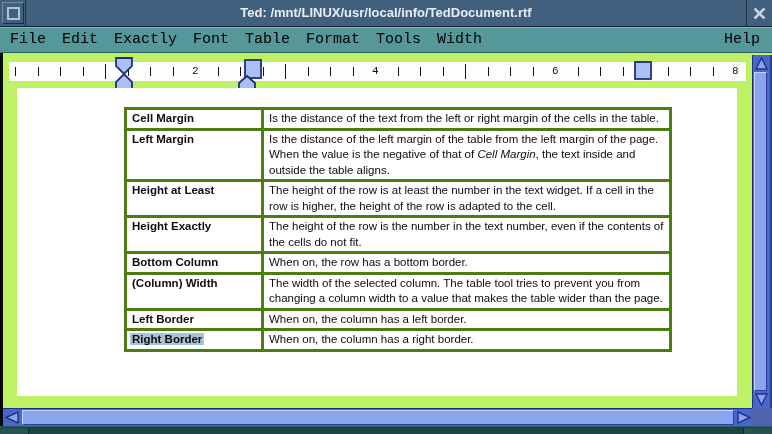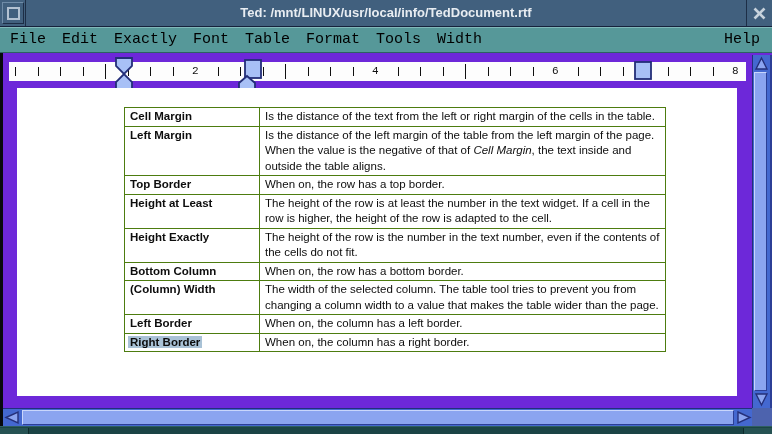--- a/index.html
+++ b/index.html
@@ -1,18 +1,18 @@
 <!DOCTYPE html>
 <html><head>
 <meta charset="utf-8">
 <style>
   html,body { margin:0; padding:0; background:#333; }
   .window {
     position:relative; width:772px; height:434px; overflow:hidden;
-    background:#6d28d9; font-family:"Liberation Sans", sans-serif;
+    background:#bef264; font-family:"Liberation Sans", sans-serif;
   }
   
   .titlebar {
     position:absolute; left:0; top:0; width:772px; height:27px;
     background:#41607e; border-bottom:1px solid #16223c; box-sizing:border-box;
   }
   .icon-btn {
     position:absolute; left:2px; top:2px; width:22px; height:22px;
     border-top:1px solid #6f8ca8; border-left:1px solid #6f8ca8;
     border-right:1px solid #1d2e46; border-bottom:1px solid #1d2e46;
@@ -63,21 +63,21 @@
     font-size:11px; color:#101010; line-height:13px;
   }
   .marker-svg { position:absolute; left:0; top:54px; width:772px; height:40px; }
   
   .page { position:absolute; left:17px; top:88px; width:720px; height:308px; background:#ffffff; }
   .doc-table {
     position:absolute; left:107px; top:19px; width:523px;
     border-collapse:collapse; table-layout:fixed;
   }
   .doc-table td {
-    border:1px solid #4d7c0f; vertical-align:top;
+    border:3px solid #4d7c0f; vertical-align:top;
     padding:1px 3px 1px 5px; font-size:11.5px; line-height:15.5px; color:#0d0d0d;
   }
   td.term-cell { width:126px; font-weight:bold; white-space:nowrap; }
   td.desc-cell { width:397px; }
   .sel { background:#a9c2d6; padding:0 2px; margin-left:-2px; }
   .doc-table em { font-style:italic; }
   
   .vscroll {
     position:absolute; left:752px; top:55px; width:20px; height:353px;
     background:#4468d0; border-left:1px solid #22307c; border-right:2px solid #2c3f96;
@@ -189,24 +189,20 @@
       <tbody id="table-body">
           <tr>
             <td class="term-cell">Cell Margin</td>
             <td class="desc-cell">Is the distance of the text from the left or right margin of the cells in the table.</td>
           </tr>
           <tr>
             <td class="term-cell">Left Margin</td>
             <td class="desc-cell">Is the distance of the left margin of the table from the left margin of the page. When the value is the negative of that of <em>Cell Margin</em>, the text inside and outside the table aligns.</td>
           </tr>
           <tr>
-            <td class="term-cell">Top Border</td>
-            <td class="desc-cell">When on, the row has a top border.</td>
-          </tr>
-          <tr>
             <td class="term-cell">Height at Least</td>
             <td class="desc-cell">The height of the row is at least the number in the text widget. If a cell in the row is higher, the height of the row is adapted to the cell.</td>
           </tr>
           <tr>
             <td class="term-cell">Height Exactly</td>
             <td class="desc-cell">The height of the row is the number in the text number, even if the contents of the cells do not fit.</td>
           </tr>
           <tr>
             <td class="term-cell">Bottom Column</td>
             <td class="desc-cell">When on, the row has a bottom border.</td>

